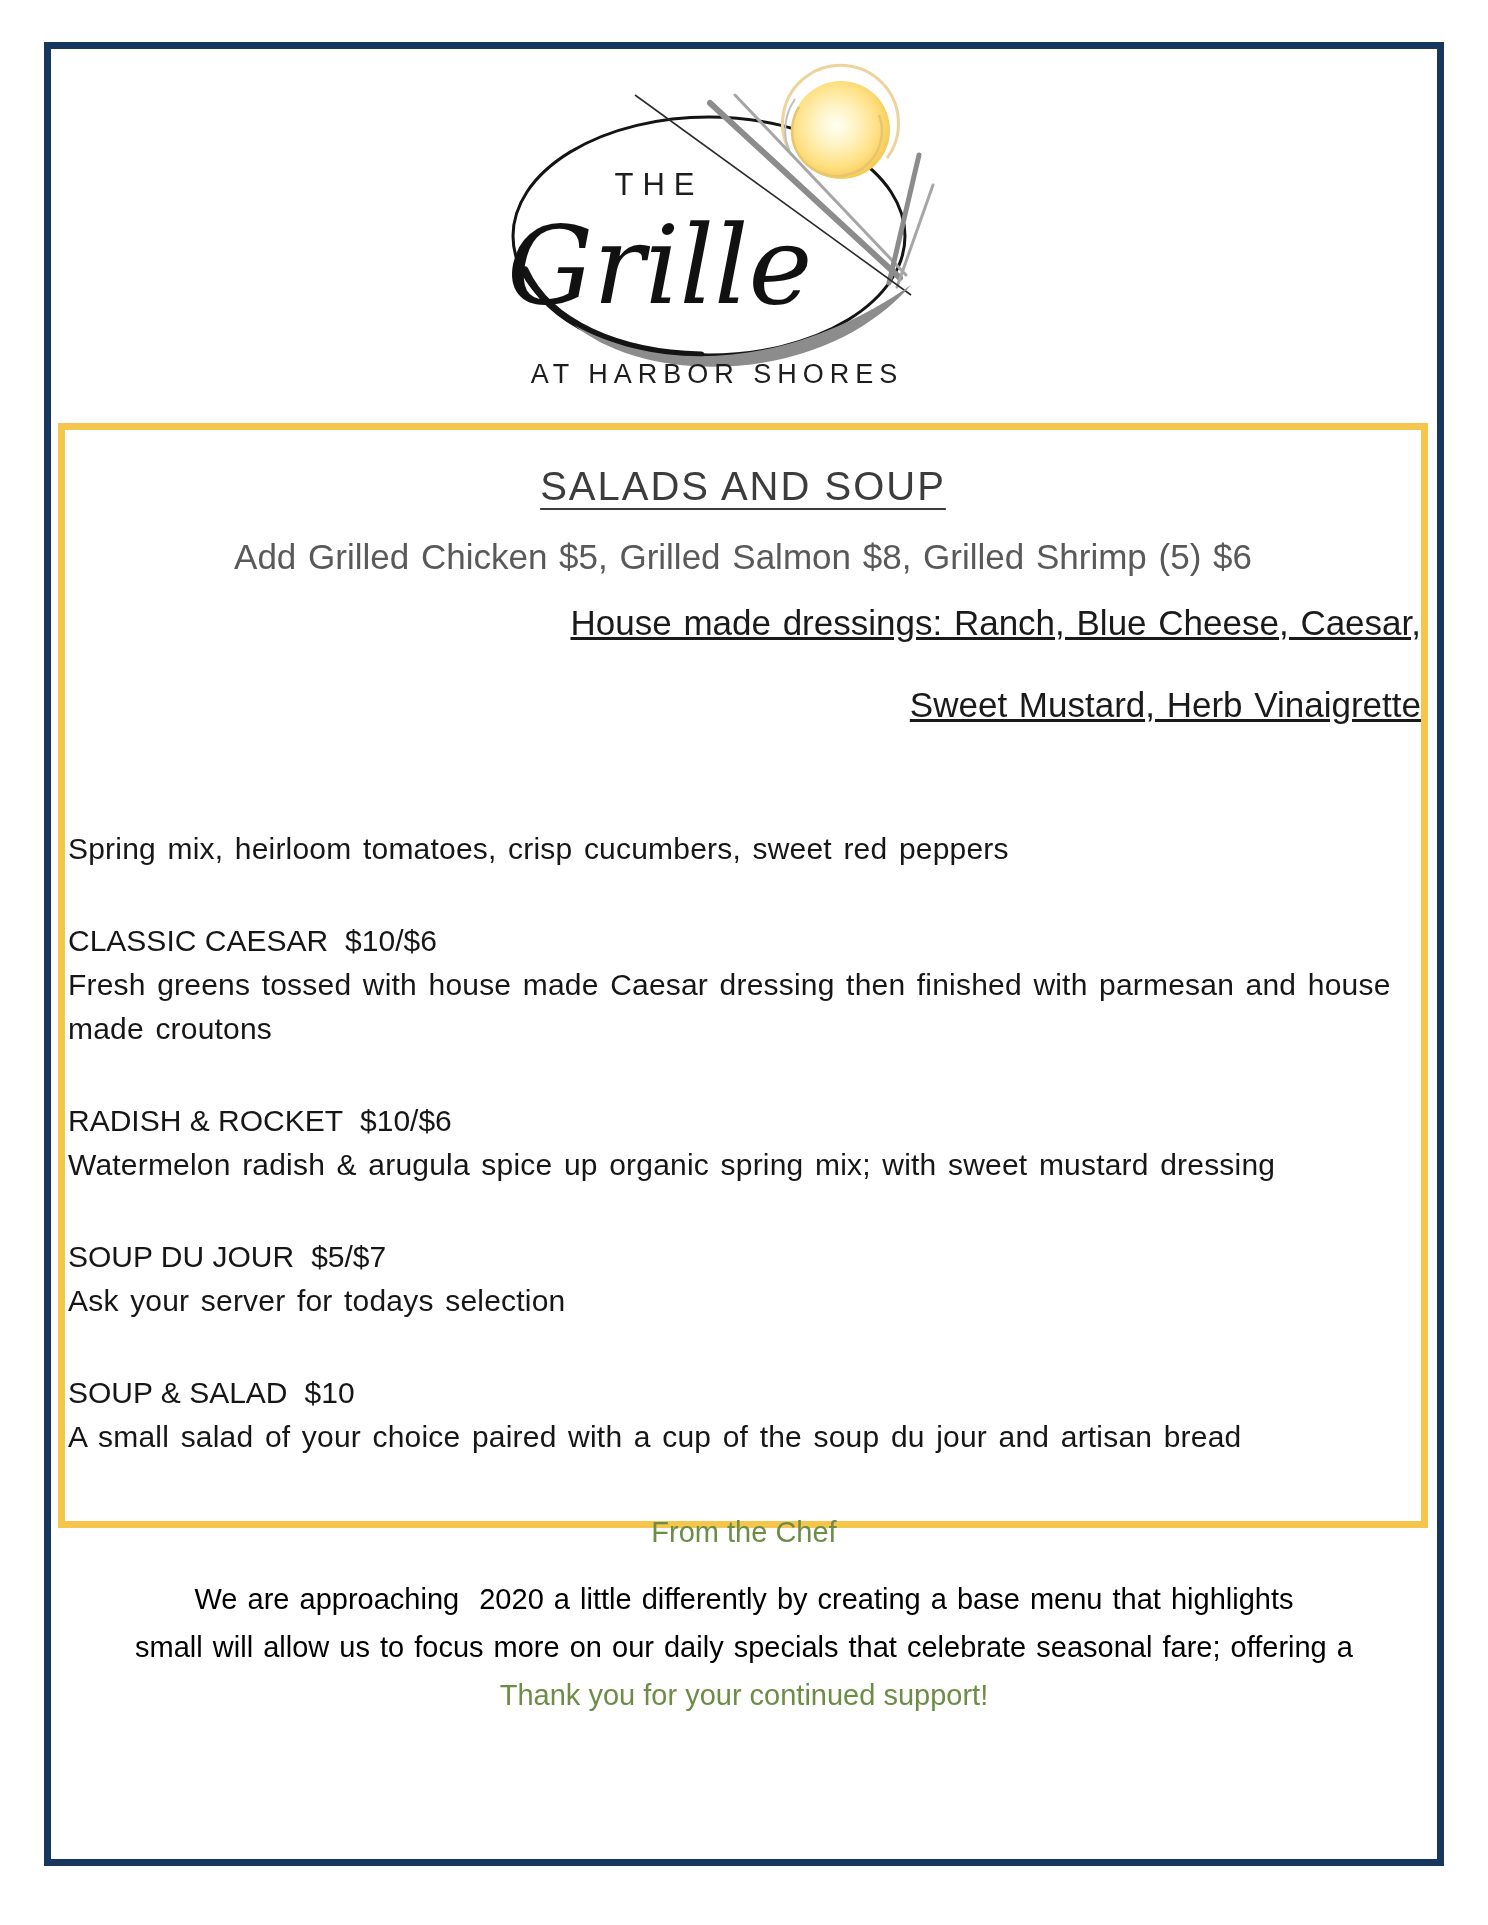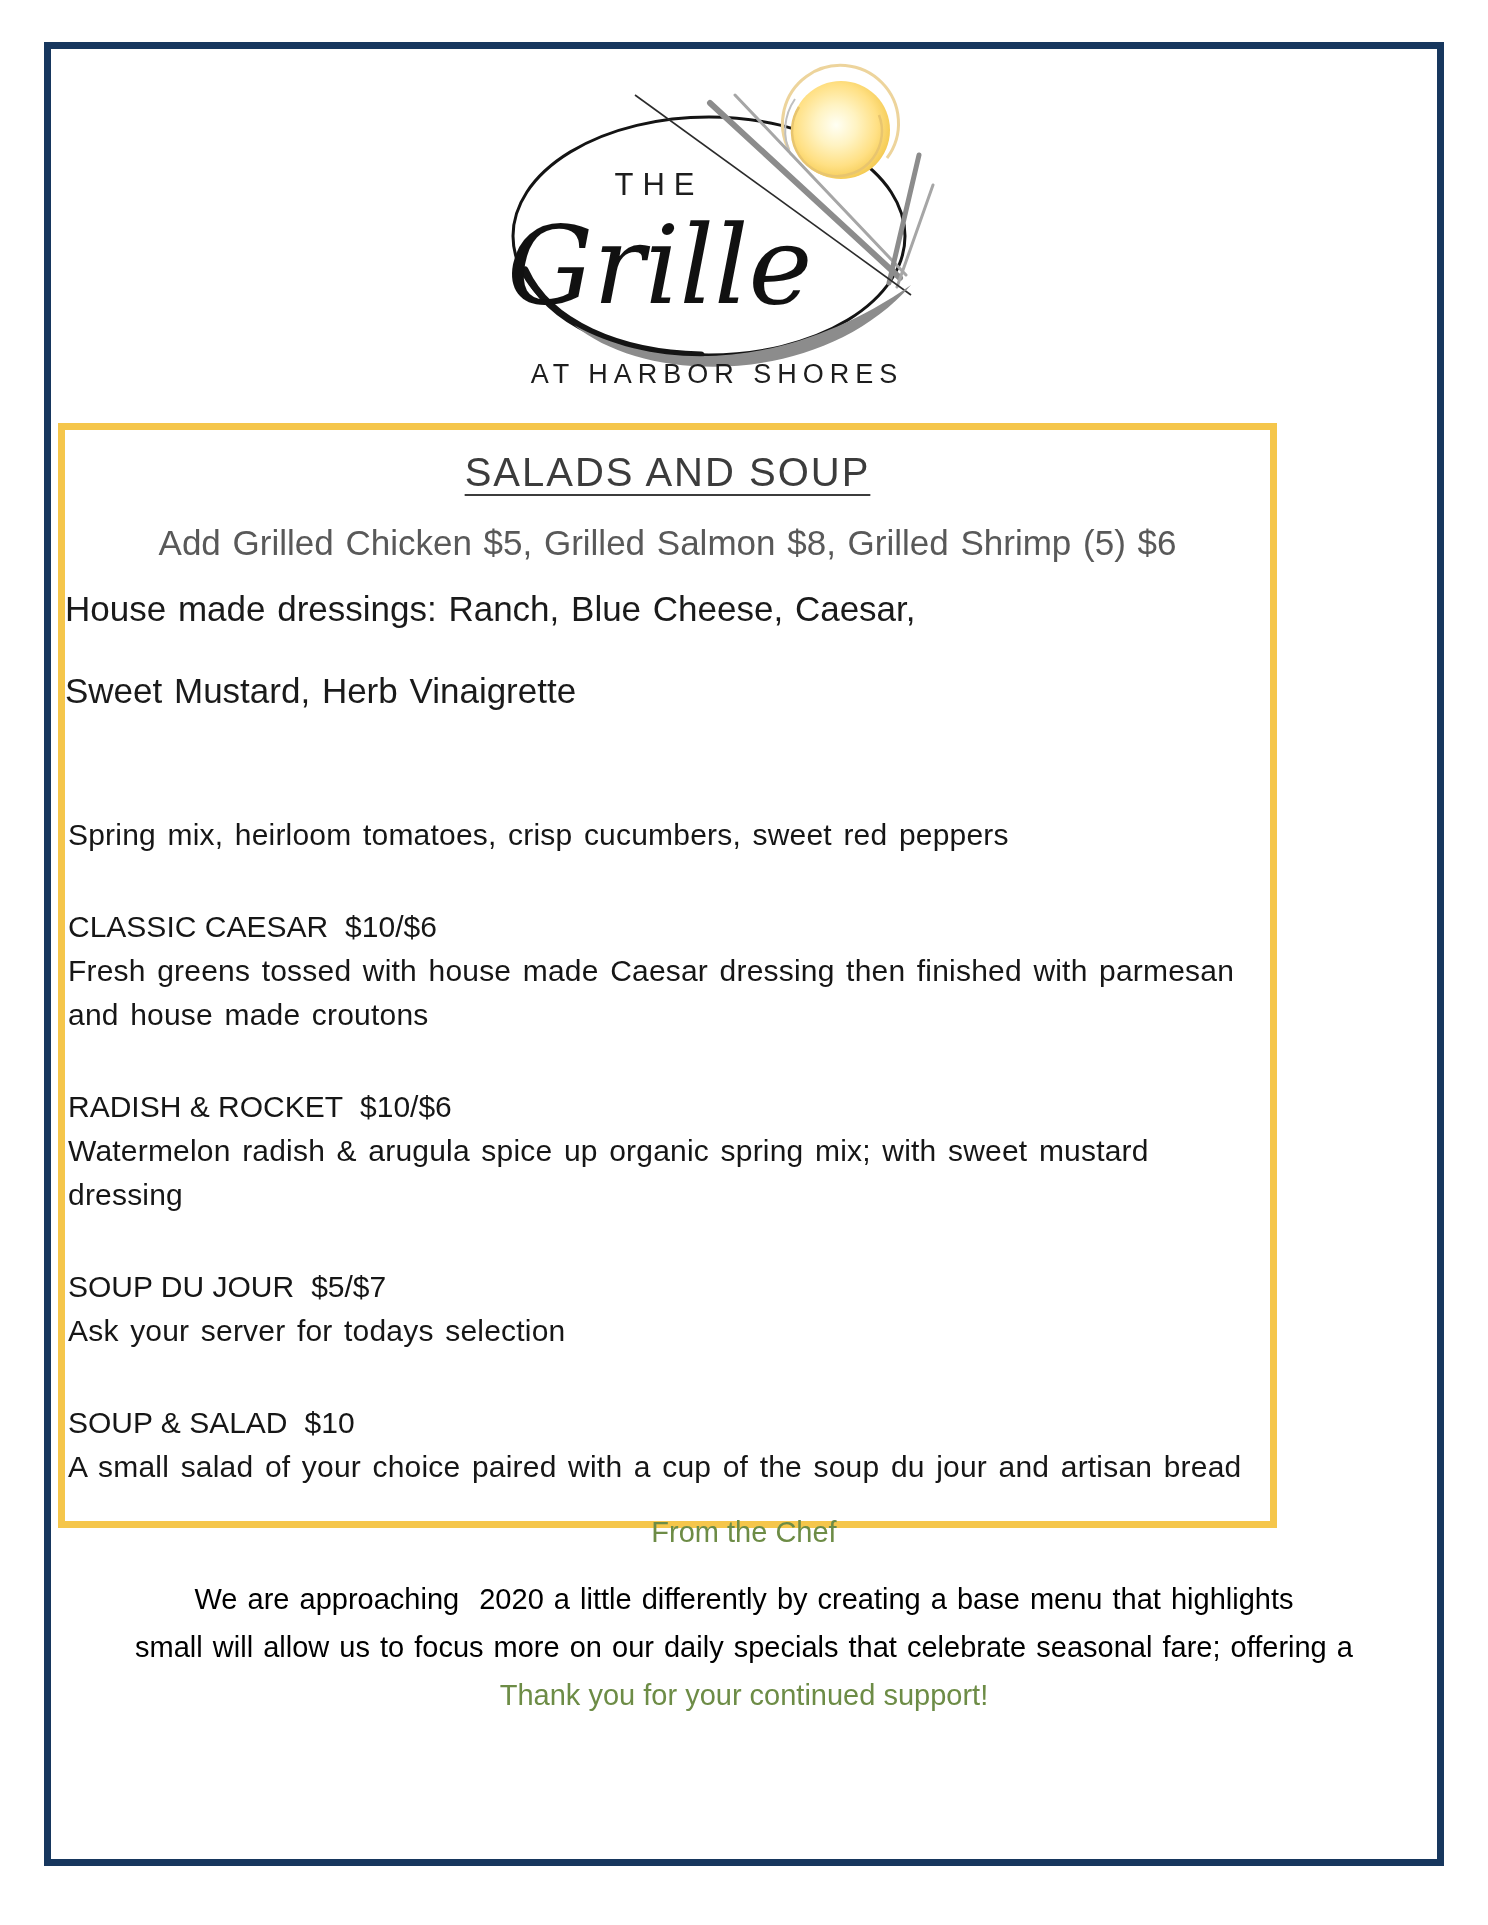--- a/index.html
+++ b/index.html
@@ -13,35 +13,35 @@
     border:7px solid var(--border-navy,#17375e);box-sizing:border-box;background:#ffffff;
   }
   
   .logo{position:absolute;left:408px;top:6px;width:510px;height:350px;text-decoration:underline;}
   .logo svg{display:block;width:510px;height:350px;}
   .logo-the{font-family:"Liberation Sans",sans-serif;font-size:31px;letter-spacing:9px;fill:#1d1d1d;}
   .logo-script{font-family:"DejaVu Serif","Liberation Serif",serif;font-style:italic;font-size:108px;fill:#111111;}
   .logo-tagline{font-family:"Liberation Sans",sans-serif;font-size:27px;letter-spacing:6px;fill:#1d1d1d;}
   
   .menu-box{
-    position:absolute;left:7px;top:374px;width:1219px;height:1105px;
+    position:absolute;left:7px;top:374px;width:1370px;height:1105px;
     border:7px solid var(--border-gold,#f5c64b);box-sizing:border-box;
-    padding-top:20px;
+    padding-top:34px;
   }
   .menu-title{
     text-align:center;font-size:40px;color:#3c3c3c;letter-spacing:2px;
     text-decoration:underline;text-underline-offset:8px;text-decoration-thickness:2px;
   }
   .addons{
     text-align:center;font-size:35px;color:var(--text-gray,#595959);
     margin-top:28px;white-space:pre-wrap;word-spacing:2px;
   }
   .dressings{
-    text-align:left;font-size:35px;color:var(--text-black,#1a1a1a);
-    margin-top:26px;white-space:pre-wrap;word-spacing:2px;
+    text-align:right;font-size:35px;color:var(--text-black,#1a1a1a);
+    margin-top:26px;white-space:pre-wrap;word-spacing:2px;text-decoration:underline;
   }
   .dressings.second{margin-top:42px;}
   .items{margin:102px 14px 0 3px;}
   .item{margin-bottom:48px;}
   .item-title{font-size:30px;line-height:44px;color:#161616;white-space:pre;}
   .item-price{margin-left:17px;}
   .item-desc{
     font-size:30px;line-height:44px;color:#161616;max-width:1345px;
     white-space:pre-wrap;word-spacing:3px;letter-spacing:0.2px;
   }

